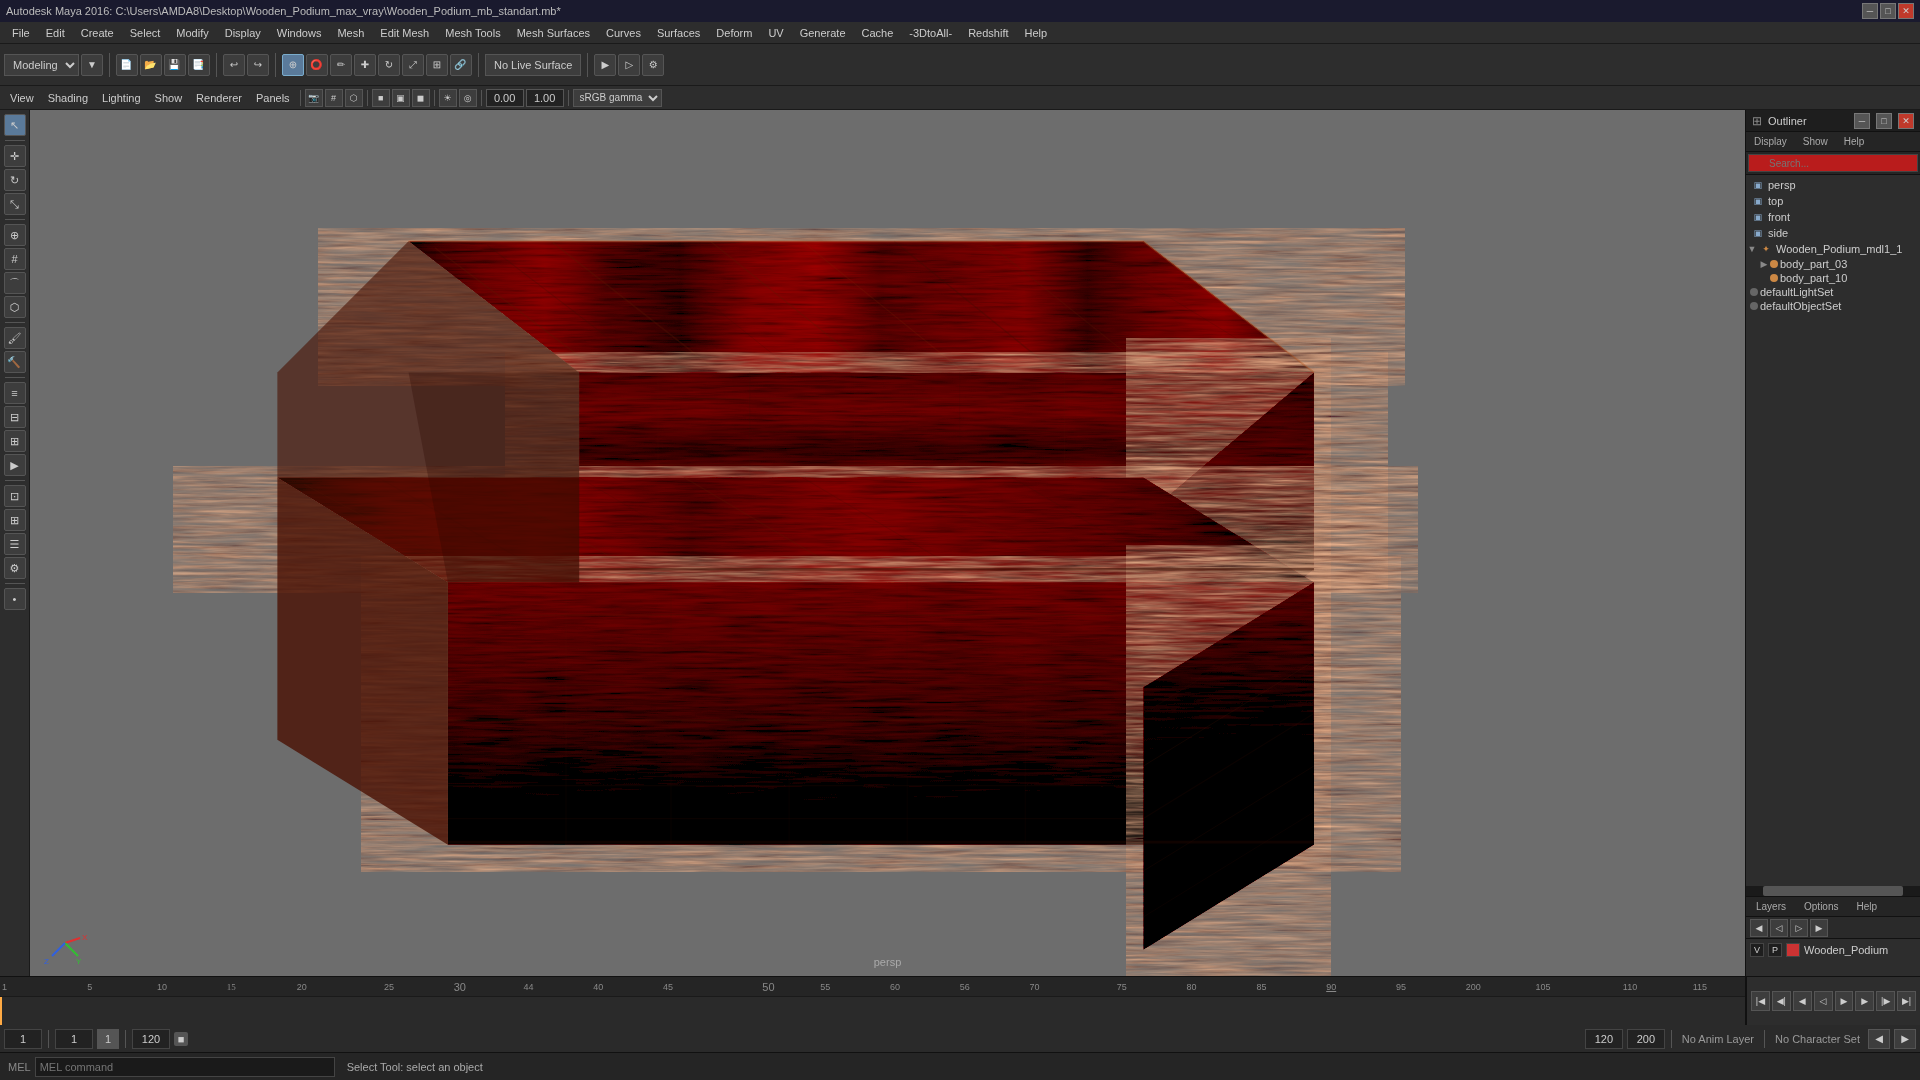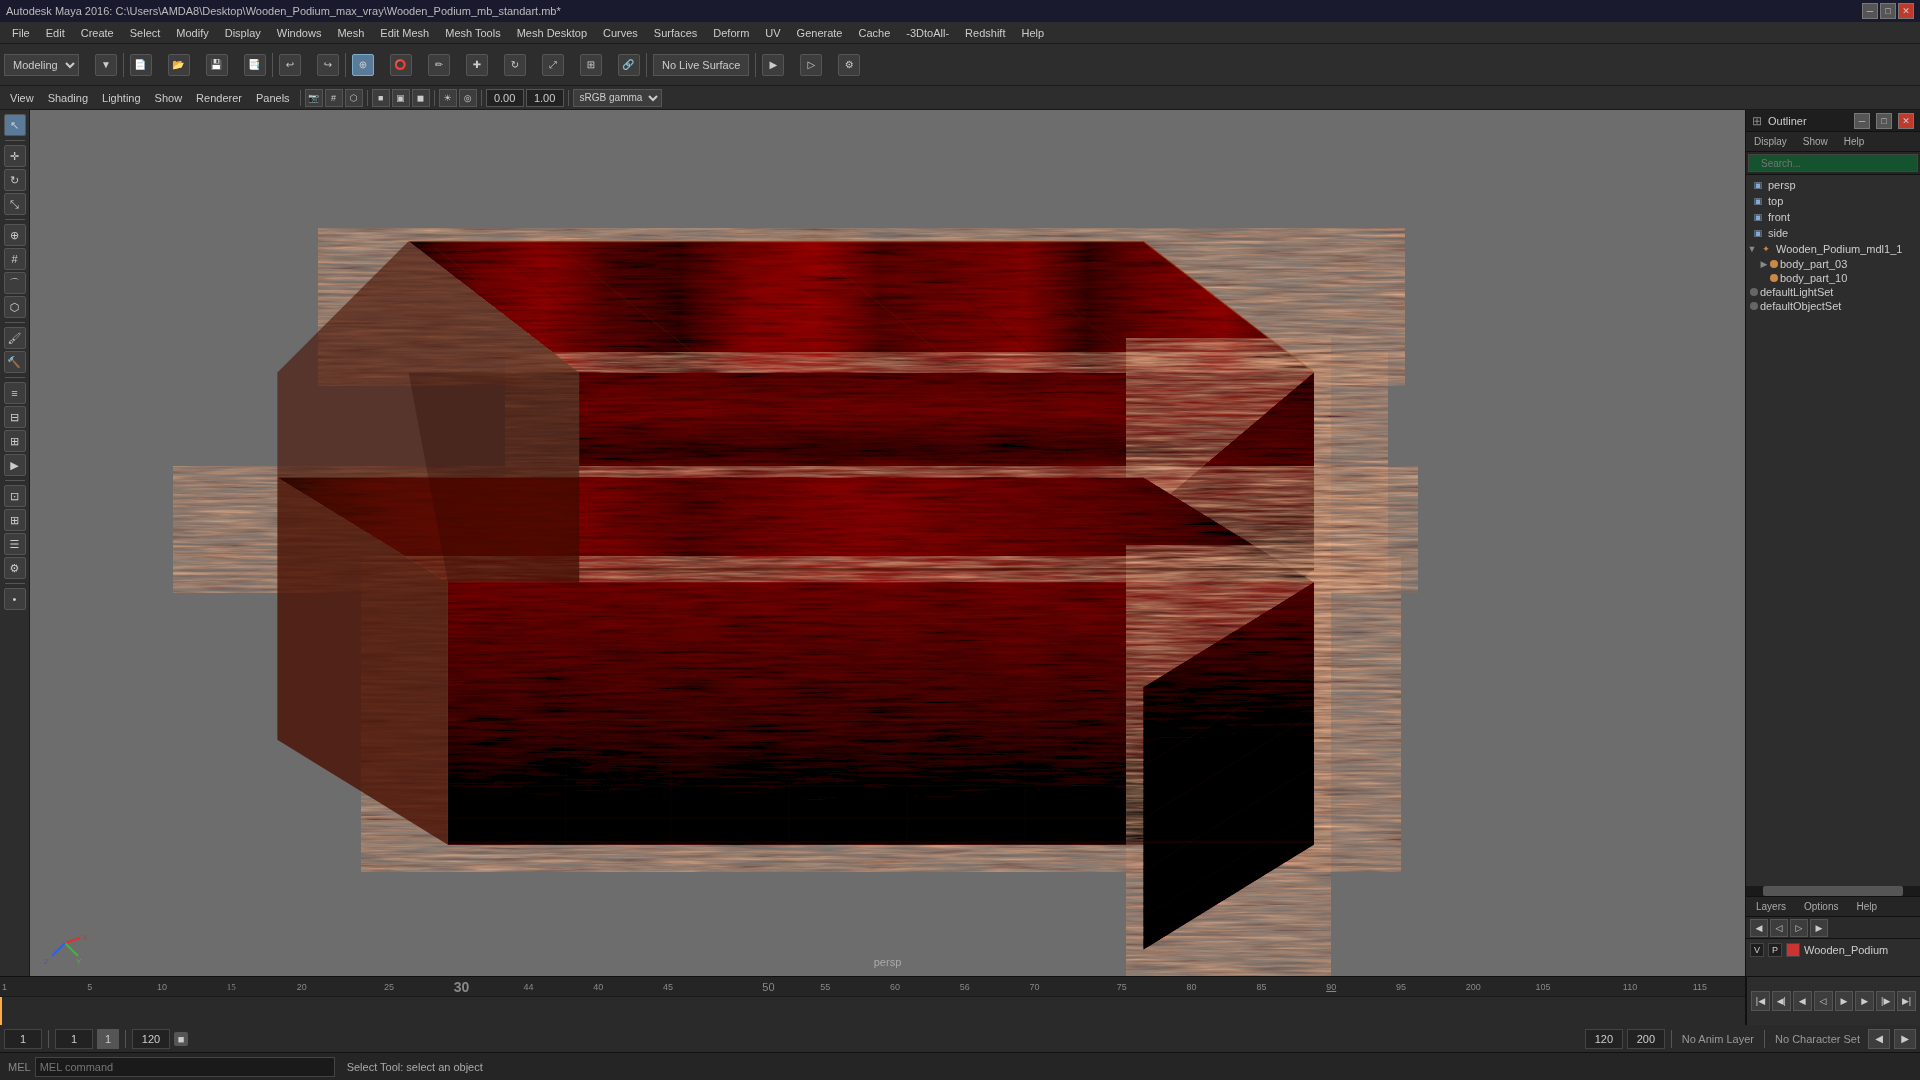--- a/index.html
+++ b/index.html
@@ -23,21 +23,21 @@
       border-bottom: 1px solid #1a1a1a;
     }
     .menu-item { padding: 2px 8px; cursor: pointer; color: #ccc; font-size: 11px; white-space: nowrap; }
 
     
     #toolbar-area {
       width: 100%; height: 42px; background: #2d2d2d;
       display: flex; align-items: center; padding: 0 4px; gap: 2px;
       border-bottom: 1px solid #1a1a1a;
     }
-    .toolbar-section { display: flex; align-items: center; gap: 16px; }
+    .toolbar-section { display: flex; align-items: center; gap: 2px; }
     .toolbar-separator { width: 1px; height: 24px; background: #555; margin: 0 4px; }
     .toolbar-btn { width: 22px; height: 22px; background: #3d3d3d; border: 1px solid #555; display: flex; align-items: center; justify-content: center; cursor: pointer; font-size: 10px; color: #ccc; border-radius: 2px; }
     .toolbar-btn.active { background: #5a7a9a; border-color: #7aaccc; }
     .toolbar-dropdown { height: 22px; background: #3d3d3d; border: 1px solid #555; color: #ccc; font-size: 11px; padding: 0 4px; cursor: pointer; }
     .no-live-surface-btn { padding: 2px 8px; background: #3d3d3d; border: 1px solid #555; color: #ccc; font-size: 11px; cursor: pointer; height: 22px; display: flex; align-items: center; }
 
     
     #toolbar2 {
       width: 100%; height: 24px; background: #2d2d2d;
       display: flex; align-items: center; padding: 0 4px; gap: 2px;
@@ -68,21 +68,21 @@
       padding: 0 6px; font-size: 11px; color: #ccc; border-bottom: 1px solid #111;
       gap: 6px;
     }
     .outliner-title-icon { color: #888; font-size: 12px; }
     #outliner-tabs {
       height: 20px; background: #252525; display: flex; align-items: center;
       border-bottom: 1px solid #111;
     }
     .outliner-tab { padding: 2px 8px; font-size: 10px; color: #aaa; cursor: pointer; }
     #outliner-search { padding: 2px; background: #252525; border-bottom: 1px solid #111; }
-    #outliner-search input { width: 100%; height: 18px; background: #14532d; border: 1px solid #444; color: #ccc; font-size: 10px; padding: 0 12px; }
+    #outliner-search input { width: 100%; height: 18px; background: #b91c1c; border: 1px solid #444; color: #ccc; font-size: 10px; padding: 0 20px; }
     #outliner-tree { flex: 1; overflow-y: auto; padding: 2px 0; }
     .tree-item { display: flex; align-items: center; padding: 1px 0; cursor: pointer; font-size: 11px; color: #ccc; white-space: nowrap; }
     .tree-indent { display: inline-block; }
     .tree-icon { width: 16px; height: 14px; display: inline-flex; align-items: center; justify-content: center; font-size: 9px; margin-right: 2px; }
     .tree-cam { color: #88aacc; }
     .tree-mesh { color: #cc8844; }
     .tree-collapse { width: 12px; display: inline-flex; align-items: center; justify-content: center; font-size: 9px; color: #888; }
     .tree-dot { width: 8px; height: 8px; border-radius: 50%; background: #666; display: inline-block; margin-right: 2px; }
     .tree-dot.orange { background: #cc8844; }
     #layers-header {
@@ -177,21 +177,21 @@
   <span class="menu-item">File</span>
   <span class="menu-item">Edit</span>
   <span class="menu-item">Create</span>
   <span class="menu-item">Select</span>
   <span class="menu-item">Modify</span>
   <span class="menu-item">Display</span>
   <span class="menu-item">Windows</span>
   <span class="menu-item">Mesh</span>
   <span class="menu-item">Edit Mesh</span>
   <span class="menu-item">Mesh Tools</span>
-  <span class="menu-item">Mesh Desktop</span>
+  <span class="menu-item">Mesh Surfaces</span>
   <span class="menu-item">Curves</span>
   <span class="menu-item">Surfaces</span>
   <span class="menu-item">Deform</span>
   <span class="menu-item">UV</span>
   <span class="menu-item">Generate</span>
   <span class="menu-item">Cache</span>
   <span class="menu-item">-3DtoAll-</span>
   <span class="menu-item">Redshift</span>
   <span class="menu-item">Help</span>
 </div>
@@ -577,21 +577,21 @@
 
 <div id="bottom-area" style="display:flex;width:100%;height:48px;">
   <div id="timeline-left" style="flex:1;background:#2d2d2d;border-top:1px solid #111;">
     <div id="timeline-ruler" style="height:20px;background:#252525;border-bottom:1px solid #1a1a1a;position:relative;overflow:hidden;display:flex;align-items:center;padding:0 2px;">
       <span style="font-size:9px;color:#888;position:absolute;left:2px;">1</span>
       <span style="font-size:9px;color:#888;position:absolute;left:5%;">5</span>
       <span style="font-size:9px;color:#888;position:absolute;left:9%;">10</span>
       <span style="font-size:9px;color:#888;position:absolute;left:13%;font-family:Liberation Serif, serif;">15</span>
       <span style="font-size:9px;color:#888;position:absolute;left:17%;">20</span>
       <span style="font-size:9px;color:#888;position:absolute;left:22%;">25</span>
-      <span style="font-size:14px;color:#888;position:absolute;left:26%;font-weight:bold;">30</span>
+      <span style="font-size:11px;color:#888;position:absolute;left:26%;">30</span>
       <span style="font-size:9px;color:#888;position:absolute;left:30%;">44</span>
       <span style="font-size:9px;color:#888;position:absolute;left:34%;">40</span>
       <span style="font-size:9px;color:#888;position:absolute;left:38%;">45</span>
       <span style="font-size:11px;color:#888;position:absolute;left:43%;margin-left:12px;">50</span>
       <span style="font-size:9px;color:#888;position:absolute;left:47%;">55</span>
       <span style="font-size:9px;color:#888;position:absolute;left:51%;">60</span>
       <span style="font-size:9px;color:#888;position:absolute;left:55%;">56</span>
       <span style="font-size:9px;color:#888;position:absolute;left:59%;">70</span>
       <span style="font-size:9px;color:#888;position:absolute;left:64%;">75</span>
       <span style="font-size:9px;color:#888;position:absolute;left:68%;">80</span>

